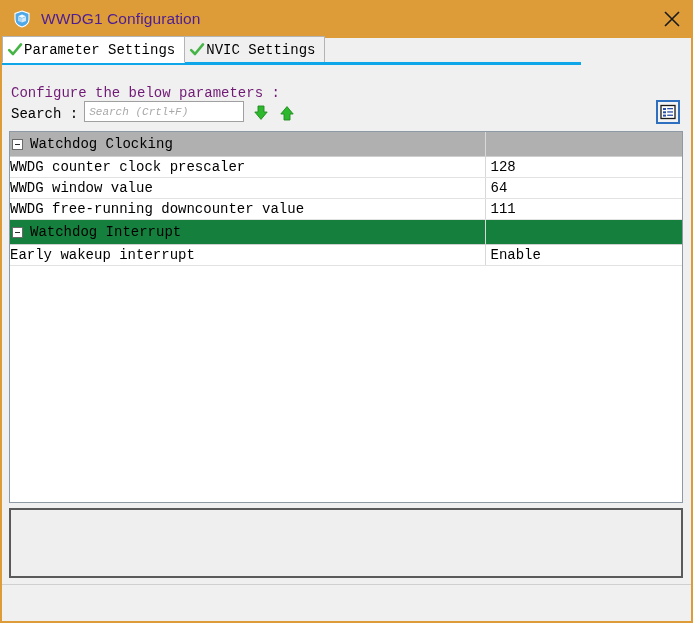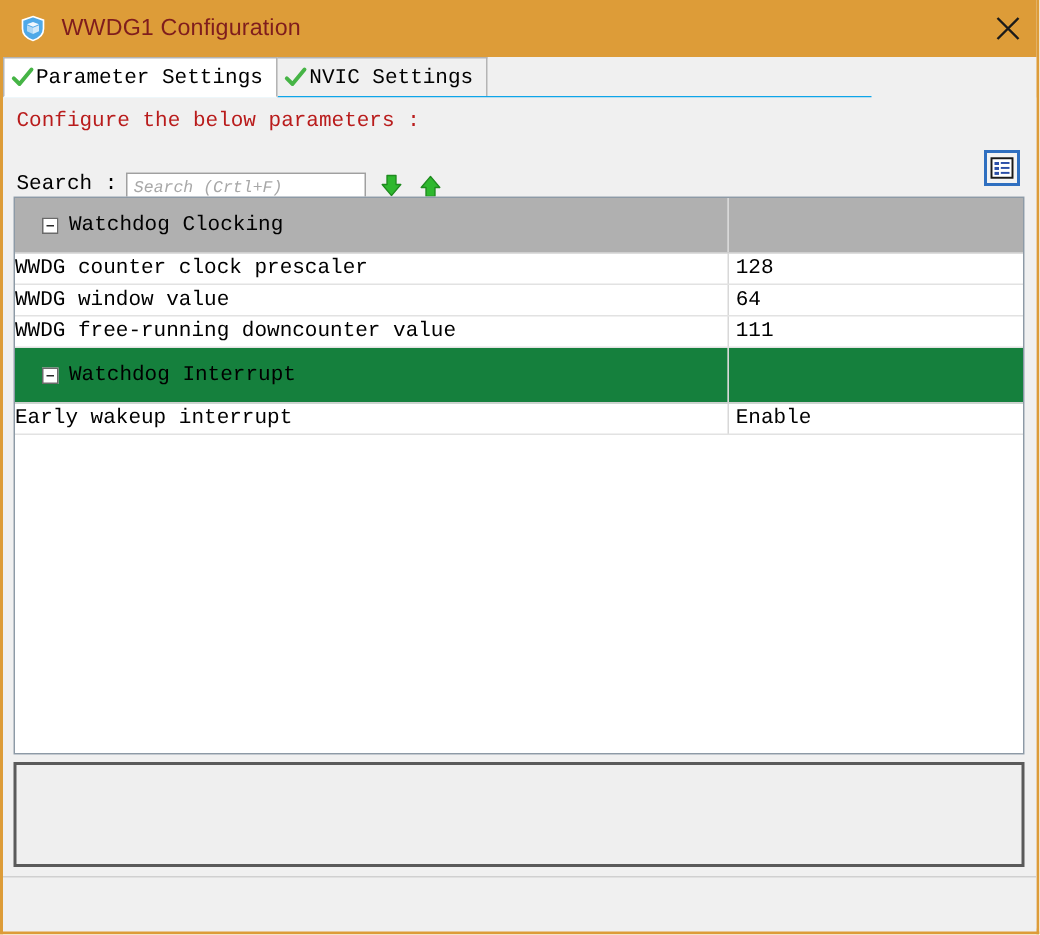--- a/index.html
+++ b/index.html
@@ -33,40 +33,40 @@
   }
   #app-icon {
     margin-left: 11px;
     width: 18px; height: 18px;
     display: block;
   }
   #title-text {
     margin-left: 10px;
     font-family: "Liberation Sans", sans-serif;
     font-size: 15.5px;
-    color: #7f1d1d;
+    color: #4c1d95;
     letter-spacing: 0.1px;
     white-space: nowrap;
   }
   #close-btn {
     position: absolute;
     right: 0; top: 0;
     width: 46px; height: 38px;
     display: flex; align-items: center; justify-content: center;
     cursor: pointer;
   }
   #close-btn svg { display: block; }
 
   
   #tabstrip {
     position: absolute;
     left: 0; top: 38px;
     width: 579px; height: 27px;
     background: #f0f0f0;
-    border-bottom: 1px solid #0ea5e9;
+    border-bottom: 3px solid #0ea5e9;
     display: flex;
     align-items: flex-end;
     box-sizing: border-box;
   }
   .tab {
     height: 26px;
     box-sizing: border-box;
     display: flex;
     align-items: center;
     padding: 0 9px 0 4px;
@@ -102,33 +102,33 @@
   #content {
     position: absolute;
     left: 0; top: 65px;
     width: 689px;
     height: 554px;
     background: #f0f0f0;
     box-sizing: border-box;
   }
   #hint {
     position: absolute;
-    left: 9px; top: 8px;
+    left: 9px; top: 20px;
     font-family: "Liberation Mono", monospace;
     font-size: 14px;
-    color: #b91c1c;
+    color: #701a75;
     white-space: nowrap;
   }
 
   
   #search-row {
     position: absolute;
-    left: 9px; top: 50px;
-    display: flex;
-    align-items: flex-start;
+    left: 9px; top: 36px;
+    display: flex;
+    align-items: flex-end;
   }
   #search-label {
     font-family: "Liberation Mono", monospace;
     font-size: 14px;
     color: #000000;
     margin-right: 6px;
     white-space: nowrap;
   }
   #search-input {
     width: 160px;
@@ -193,22 +193,22 @@
     padding: 0;
     border-bottom: 1px solid #cfcfcf;
     white-space: nowrap;
   }
   tr.group.sel > td { background: #b0b0b0; }
   tr.group.plain > td { background: #15803d; }
 
   .group-inner {
     display: flex;
     align-items: center;
-    padding-left: 18px;
-    height: 36px;
+    padding-left: 2px;
+    height: 24px;
   }
   .expander {
     width: 11px; height: 11px;
     box-sizing: border-box;
     border: 1px solid #6a6a6a;
     background: #ffffff;
     position: relative;
     margin-right: 7px;
     flex: 0 0 auto;
     cursor: pointer;

